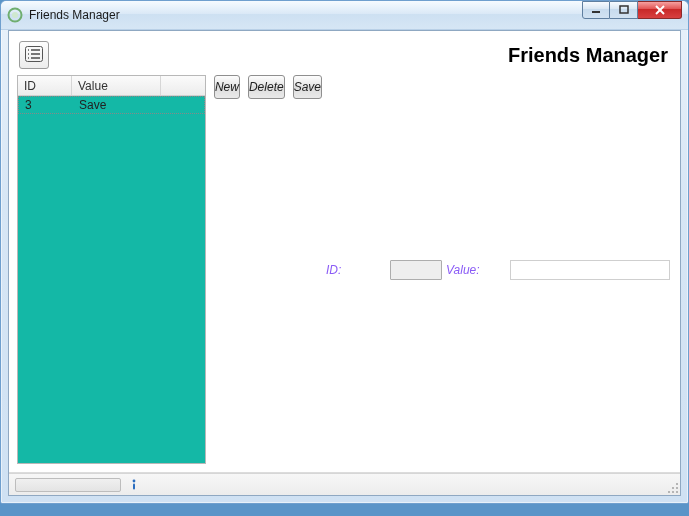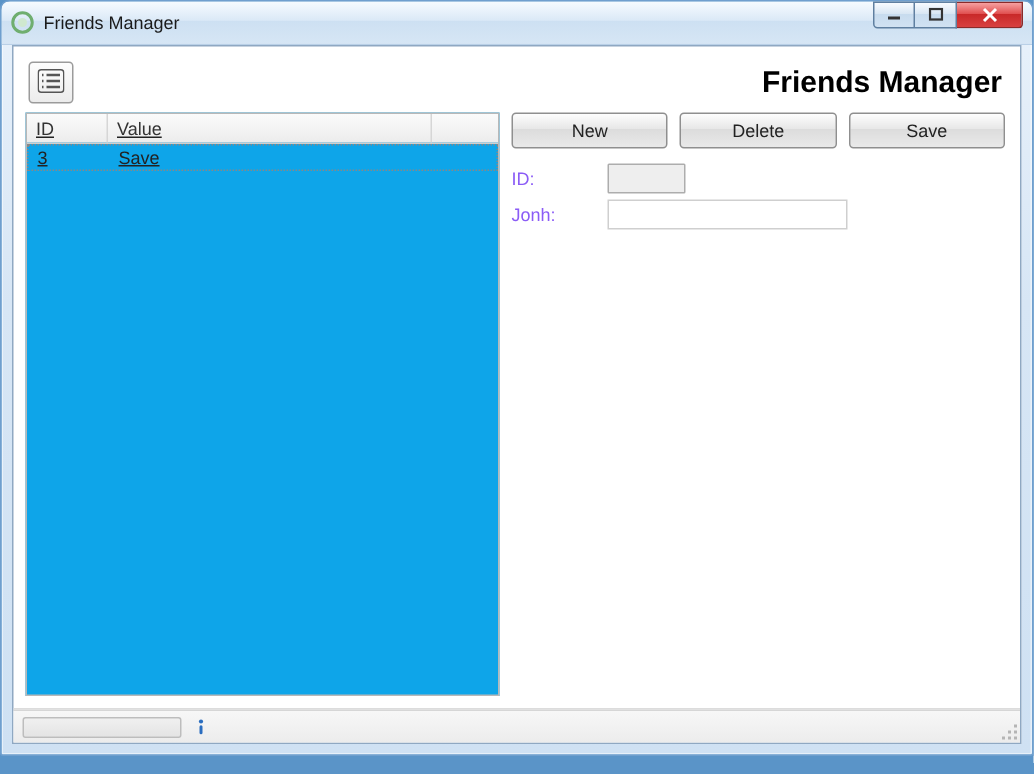--- a/index.html
+++ b/index.html
@@ -45,39 +45,39 @@
     width:30px; height:28px; border:1px solid #9b9b9b; border-radius:3px;
     background:linear-gradient(#fdfdfd,#ececec);
     display:flex; align-items:center; justify-content:center;
   }
   .page-title { font-size:20px; font-weight:700; color:#000; }
 
   .body {
     flex:1; display:flex; gap:6px; padding:0 8px 8px 8px;
   }
   .leftpanel {
-    width:316px; border:1px solid #b8b8b8; background:#0ea5e9; display:flex; flex-direction:column;text-decoration:underline;
+    width:316px; border:1px solid #b8b8b8; background:#14b8a6; display:flex; flex-direction:column;
   }
   .table-head {
     display:flex; height:20px; background:linear-gradient(#fbfbfb,#ececec); border-bottom:1px solid #cfcfcf;
   }
   .th {
     border-right:1px solid #d6d6d6; padding:2px 6px; color:#333; font-size:12px;
     display:flex; align-items:center;
   }
   .th.id { width:54px; }
   .th.val { flex:1; }
   .th.tail { width:44px; border-right:none; }
   .table-body { flex:1; }
   .tr { display:flex; height:18px; border:1px dotted #888; margin:0; }
   .td { padding:1px 6px; font-size:12px; }
   .td.id { width:54px; }
   .td.val { flex:1; }
 
-  .rightpanel { flex:1; display:flex; flex-direction:column; }
+  .rightpanel { flex:1; display:flex; flex-direction:row;font-style:italic; }
   .btnrow { display:flex; gap:8px; padding:0 2px 8px 2px; }
   .btn {
     flex:1; height:24px; border:1px solid #8f8f8f; border-radius:3px;
     background:linear-gradient(#fdfdfd,#e7e7e7 45%,#dcdcdc 46%,#e9e9e9);
     display:flex; align-items:center; justify-content:center; font-size:12px; color:#222;
   }
   .formrow { display:flex; align-items:center; gap:8px; padding:2px 2px; }
   .formlabel { width:56px; font-size:12px; color:#8b5cf6; }
   .ro-field {
     width:52px; height:20px; border:1px solid #adadad; background:#eeeeee; border-radius:1px;
@@ -187,21 +187,21 @@
         <div class="btnrow">
           <div class="btn">New</div>
           <div class="btn">Delete</div>
           <div class="btn">Save</div>
         </div>
         <div class="formrow">
           <div class="formlabel">ID:</div>
           <div class="ro-field"></div>
         </div>
         <div class="formrow">
-          <div class="formlabel">Jonh:</div>
+          <div class="formlabel">Value:</div>
           <input class="txt" type="text" value="" style="">
         </div>
       </div>
 
     </div>
 
     <div class="footer-sep"></div>
 
     <div class="statusbar">
       <div class="progress"></div>

